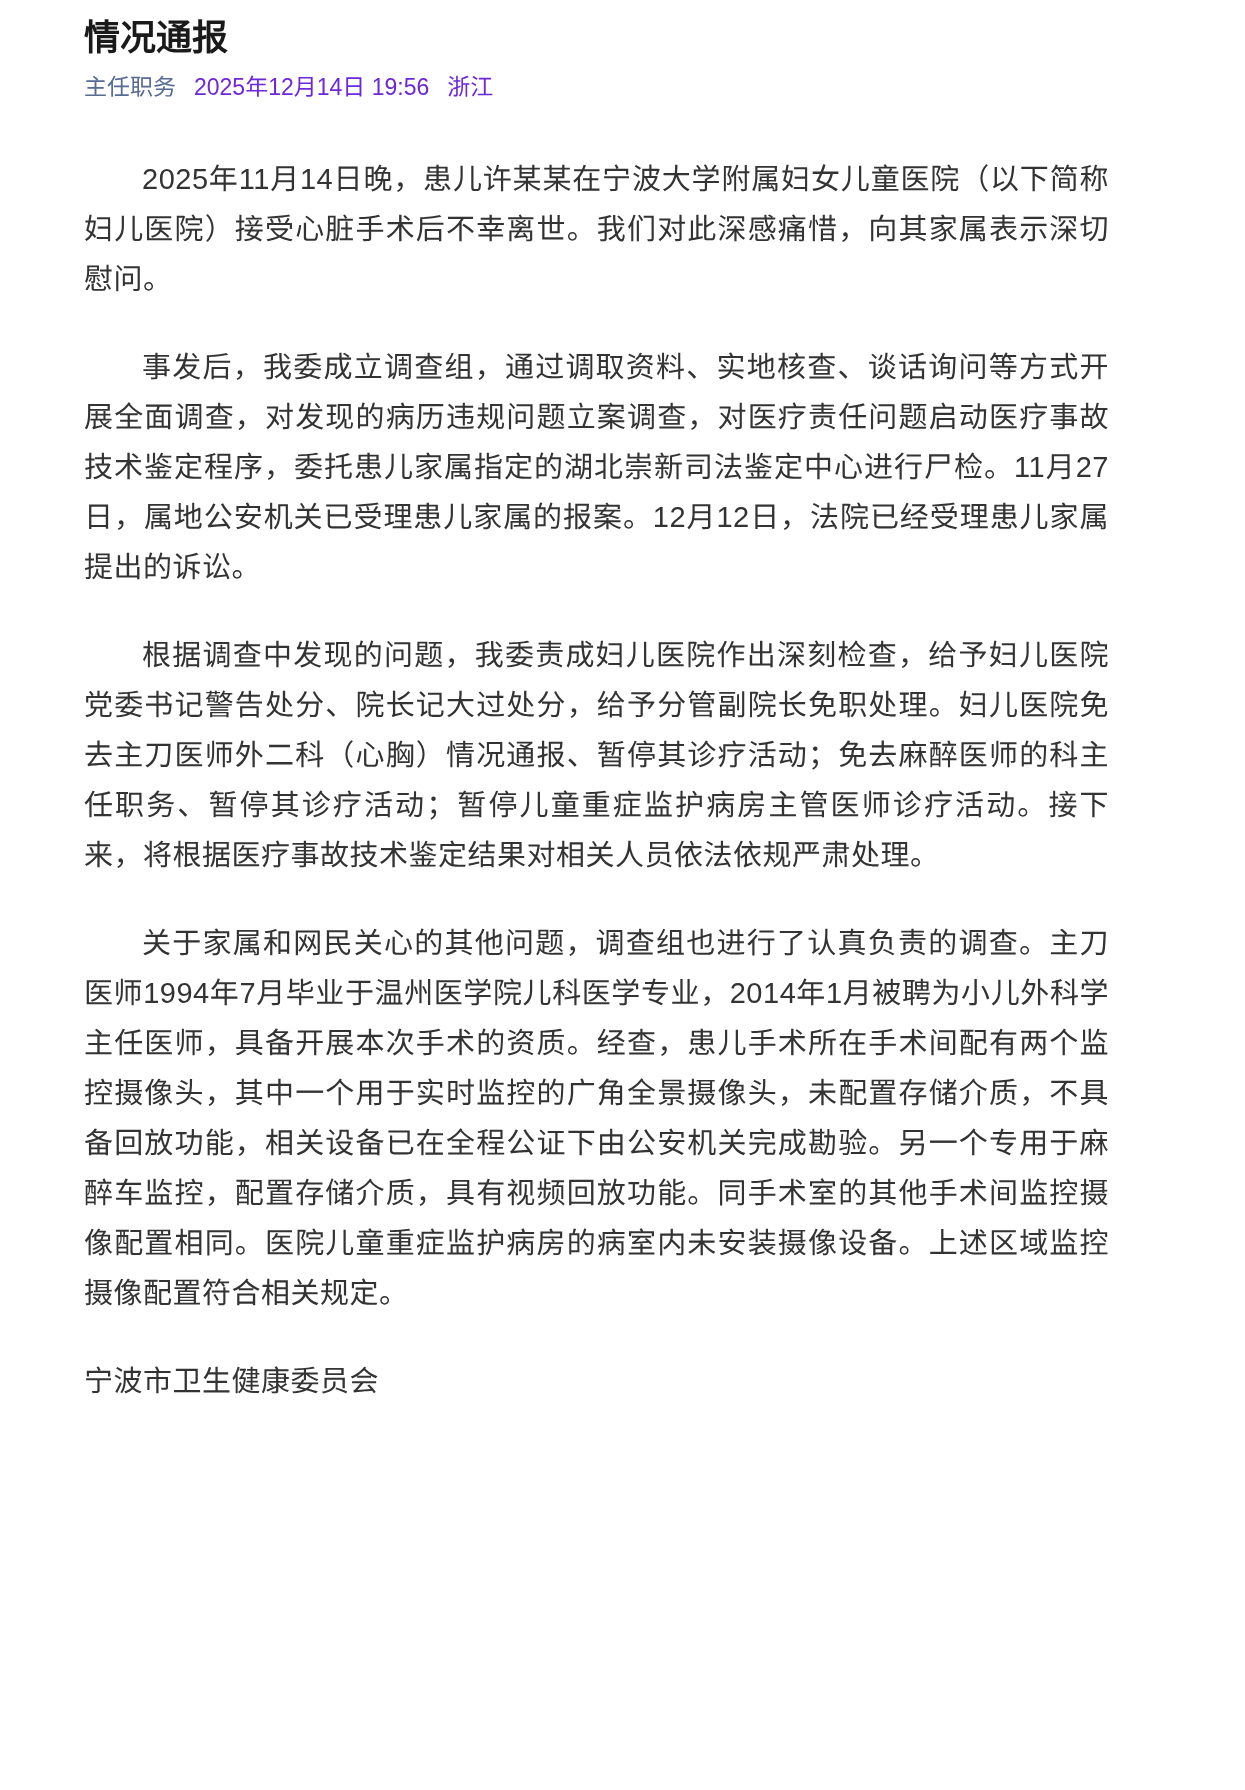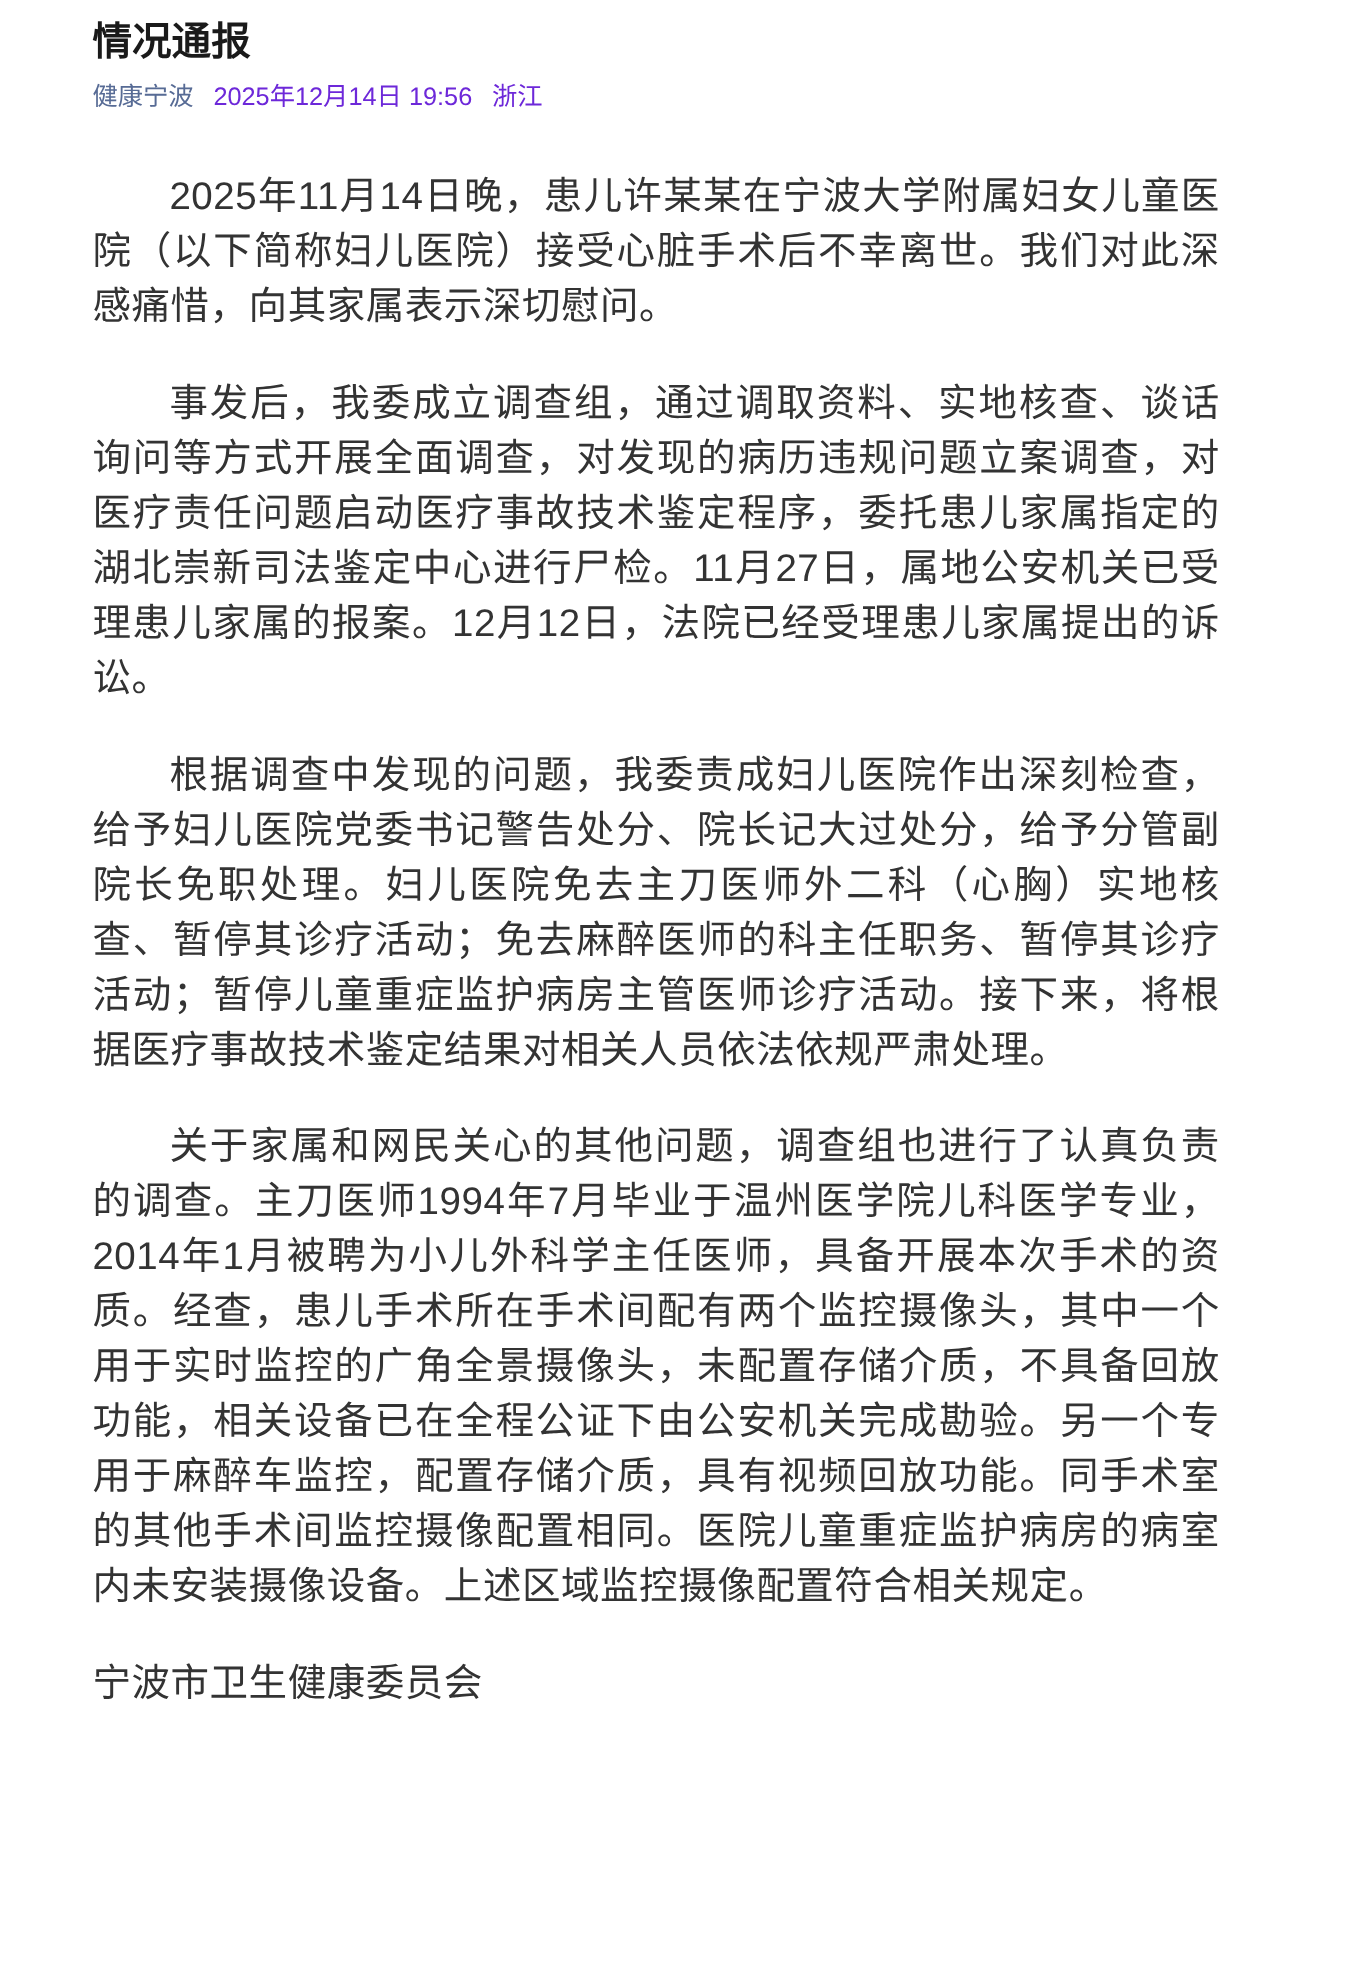--- a/index.html
+++ b/index.html
@@ -36,21 +36,21 @@
     color: #576b95;
     cursor: pointer;
     text-decoration: none;
   }
   .meta-text {
     color: #6d28d9;
   }
   .article-body {
     margin-top: 52px;
     color: #333333;
-    font-size: 35px;
+    font-size: 29px;
   }
   .article-body p {
     margin: 0 0 38px 0;
     line-height: 50px;
     text-indent: 2em;
     text-align: justify;
     text-justify: inter-ideograph;
     letter-spacing: 0.5px;
   }
   .article-body p.sig {
@@ -59,26 +59,26 @@
   }
 </style>
 </head>
 <body>
 
 <div class="page">
 
   <h1 class="article-title">情况通报</h1>
 
   <div class="byline">
-    <span class="account-link">健康宁波</span>
+    <span class="account-link">主任职务</span>
     <span class="meta-text">2025年12月14日 19:56</span>
     <span class="meta-text">浙江</span>
   </div>
 
   <div class="article-body">
     <p>2025年11月14日晚，患儿许某某在宁波大学附属妇女儿童医院（以下简称妇儿医院）接受心脏手术后不幸离世。我们对此深感痛惜，向其家属表示深切慰问。</p>
     <p>事发后，我委成立调查组，通过调取资料、实地核查、谈话询问等方式开展全面调查，对发现的病历违规问题立案调查，对医疗责任问题启动医疗事故技术鉴定程序，委托患儿家属指定的湖北崇新司法鉴定中心进行尸检。11月27日，属地公安机关已受理患儿家属的报案。12月12日，法院已经受理患儿家属提出的诉讼。</p>
-    <p>根据调查中发现的问题，我委责成妇儿医院作出深刻检查，给予妇儿医院党委书记警告处分、院长记大过处分，给予分管副院长免职处理。妇儿医院免去主刀医师外二科（心胸）实地核查、暂停其诊疗活动；免去麻醉医师的科主任职务、暂停其诊疗活动；暂停儿童重症监护病房主管医师诊疗活动。接下来，将根据医疗事故技术鉴定结果对相关人员依法依规严肃处理。</p>
+    <p>根据调查中发现的问题，我委责成妇儿医院作出深刻检查，给予妇儿医院党委书记警告处分、院长记大过处分，给予分管副院长免职处理。妇儿医院免去主刀医师外二科（心胸）情况通报、暂停其诊疗活动；免去麻醉医师的科主任职务、暂停其诊疗活动；暂停儿童重症监护病房主管医师诊疗活动。接下来，将根据医疗事故技术鉴定结果对相关人员依法依规严肃处理。</p>
     <p>关于家属和网民关心的其他问题，调查组也进行了认真负责的调查。主刀医师1994年7月毕业于温州医学院儿科医学专业，2014年1月被聘为小儿外科学主任医师，具备开展本次手术的资质。经查，患儿手术所在手术间配有两个监控摄像头，其中一个用于实时监控的广角全景摄像头，未配置存储介质，不具备回放功能，相关设备已在全程公证下由公安机关完成勘验。另一个专用于麻醉车监控，配置存储介质，具有视频回放功能。同手术室的其他手术间监控摄像配置相同。医院儿童重症监护病房的病室内未安装摄像设备。上述区域监控摄像配置符合相关规定。</p>
     <p class="sig">宁波市卫生健康委员会</p>
   </div>
 
 </div>
 
 </body></html>

